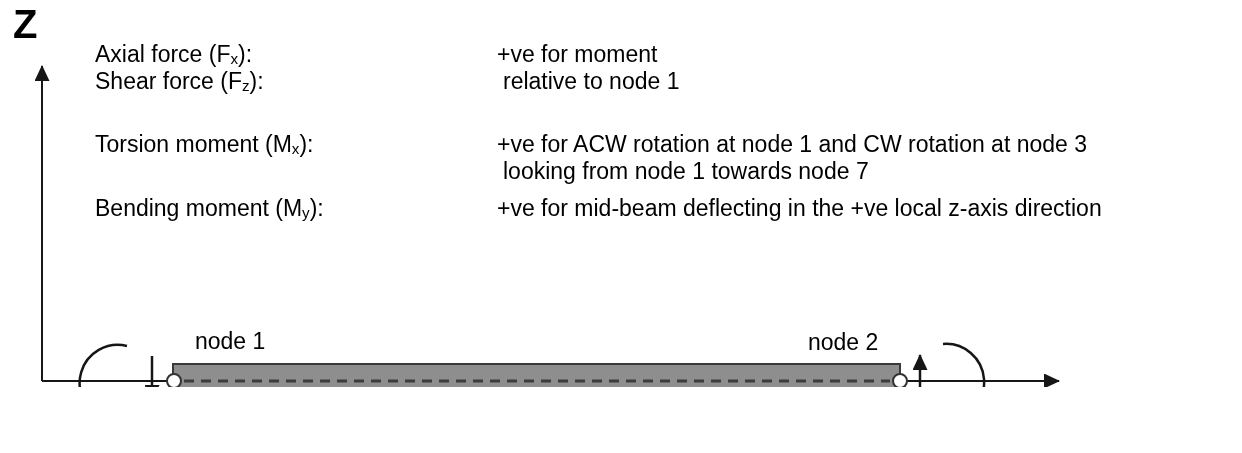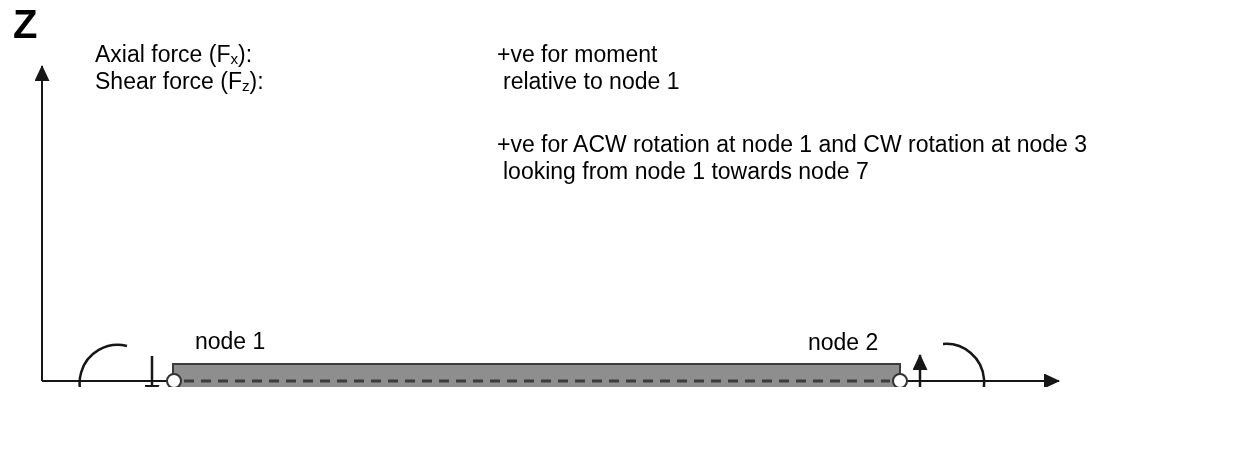--- a/index.html
+++ b/index.html
@@ -70,26 +70,33 @@
   </div>
 
   <div class="entry e2">
     <div class="label"><span>Shear force (F</span><sub class="fsub">z</sub><span>):</span></div>
     <div class="desc">
       <div class="desc-line2">relative to node 1</div>
     </div>
   </div>
 
   <div class="entry e3">
+    <div class="label"><span>Torsion moment (M</span><sub class="fsub">x</sub><span>):</span></div>
     <div class="desc">
       <div>+ve for ACW rotation at node 1 and CW rotation at node 3</div>
       <div class="desc-line2">looking from node 1 towards node 7</div>
     </div>
   </div>
 
+  <div class="entry e4">
+    <div class="label"><span>Bending moment (M</span><sub class="fsub">y</sub><span>):</span></div>
+    <div class="desc">
+      <div>+ve for mid-beam deflecting in the +ve local z-axis direction</div>
+    </div>
+  </div>
 
   <svg id="diagram-svg" width="1242" height="453" viewBox="0 0 1242 453">
     <defs>
       <marker id="arrow" markerUnits="userSpaceOnUse" markerWidth="17" markerHeight="15" refX="15" refY="7.5" orient="auto">
         <path d="M0,0 L16,7.5 L0,15 Z" fill="#161616"></path>
       </marker>
       <marker id="arrow-big" markerUnits="userSpaceOnUse" markerWidth="21" markerHeight="18" refX="18" refY="9" orient="auto">
         <path d="M0,0 L20,9 L0,18 Z" fill="#161616"></path>
       </marker>
     </defs>

